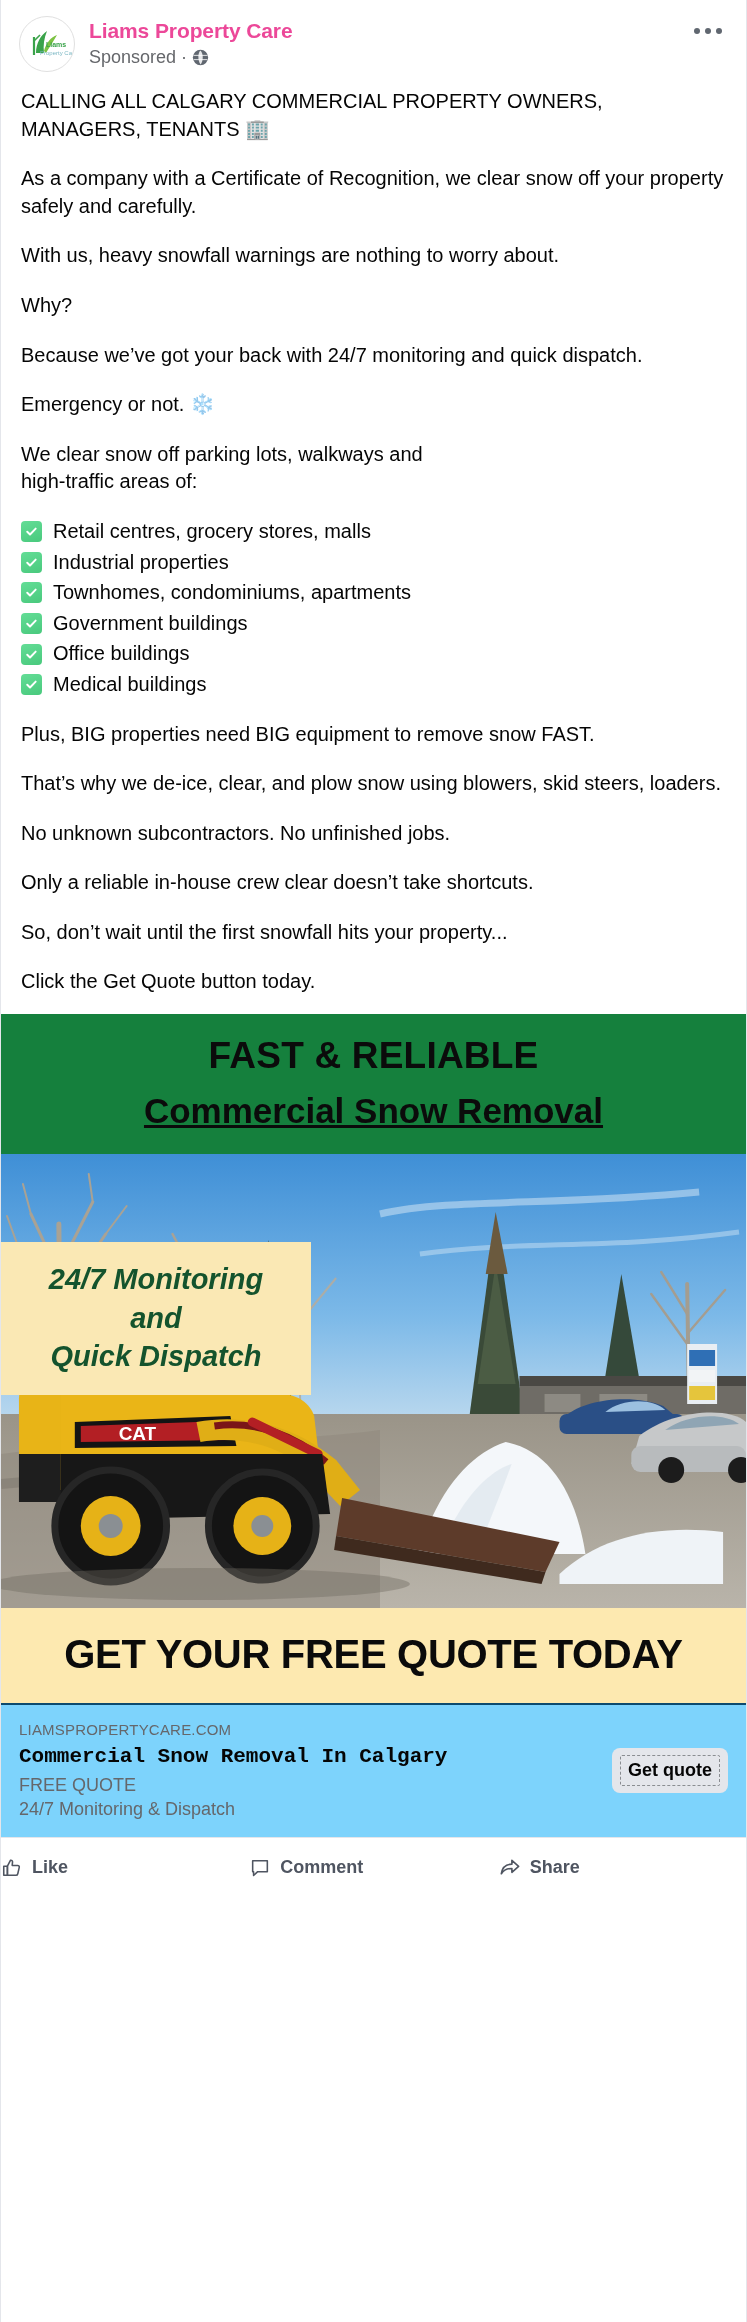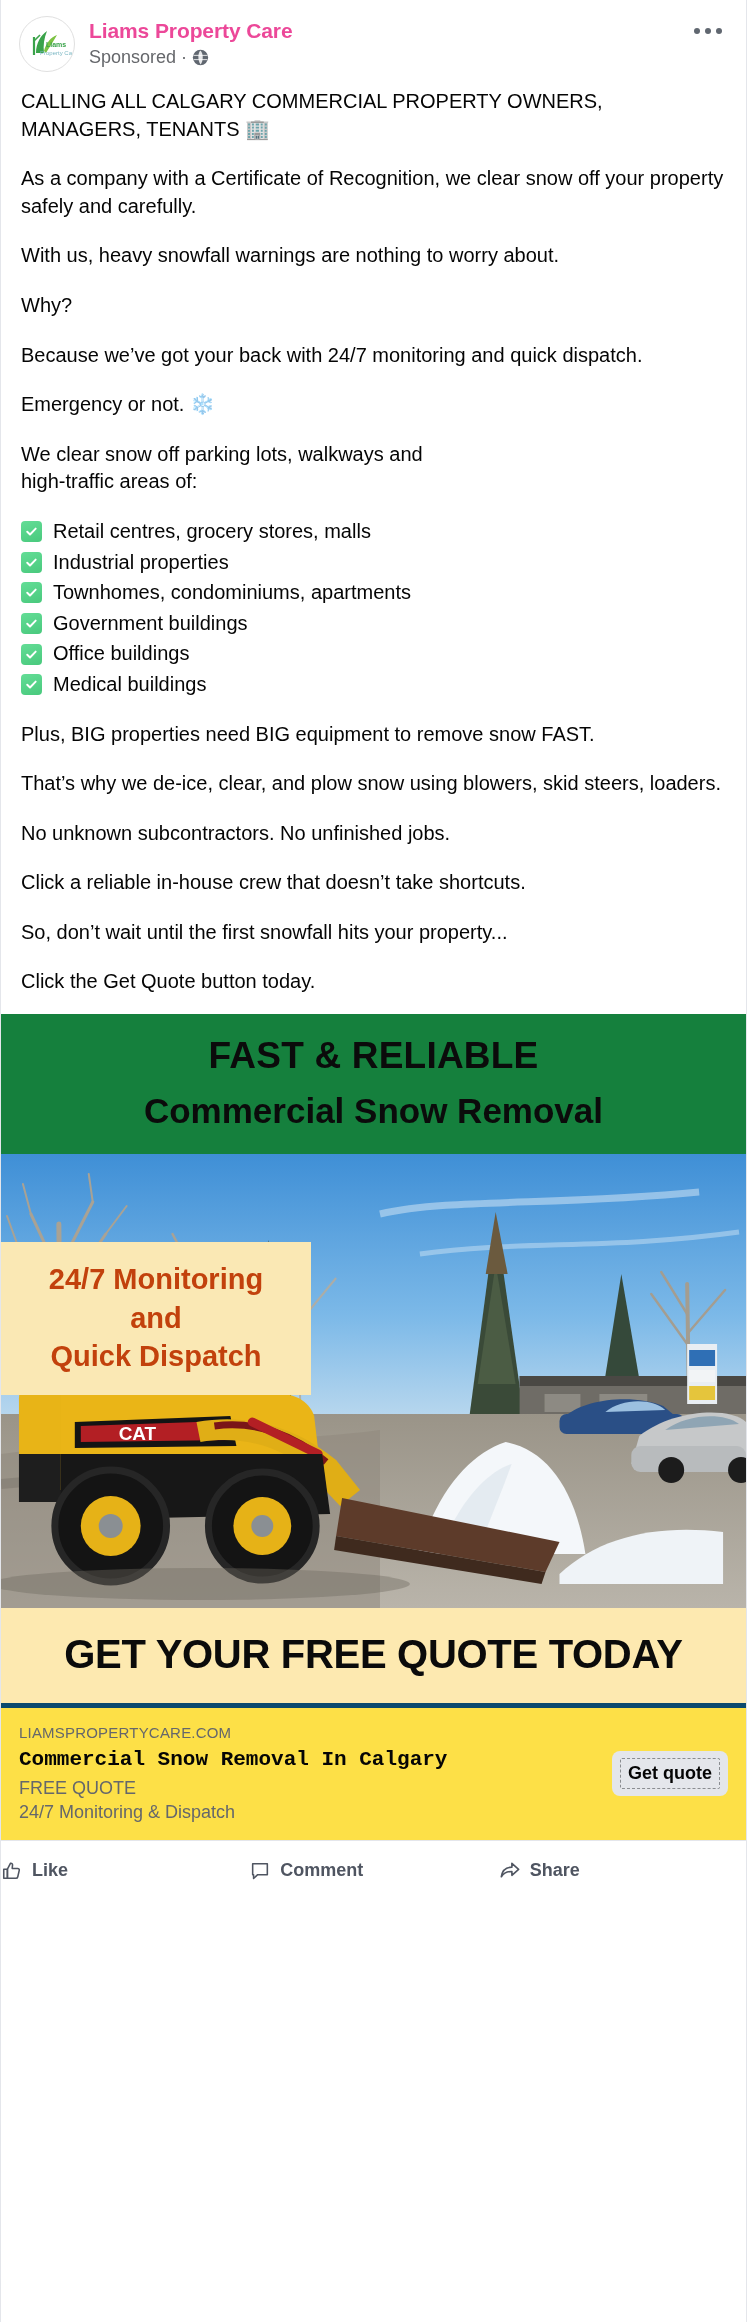--- a/index.html
+++ b/index.html
@@ -109,20 +109,21 @@
     color: #0b0b0b;
     letter-spacing: 0.2px;
     line-height: 1.2;
   }
   .banner-line2 {
     font-size: 35px;
     font-weight: bold;
     color: #0b0b0b;
     margin-top: 12px;
     line-height: 1.2;
+    text-decoration: underline;
   }
 
   
   .photo {
     position: relative;
     width: 100%;
     height: 454px;
     overflow: hidden;
     background: #8fbfe8;
   }
@@ -132,44 +133,45 @@
     left: 0;
     top: 88px;
     width: 310px;
     background: #fae8b4;
     padding: 18px 16px 20px 16px;
     text-align: center;
   }
   .photo-overlay div {
     font-size: 29px;
     font-weight: bold;
-    color: #c2410c;
+    color: #14532d;
     line-height: 1.32;
+    font-style: italic;
   }
 
   .banner-bottom {
     background: #fde9b0;
     text-align: center;
     padding: 24px 8px 26px 8px;
   }
   .banner-bottom span {
     font-size: 40px;
     font-weight: bold;
     color: #0b0b0b;
     letter-spacing: -0.3px;
   }
 
   
   .link-card {
-    background: #fde047;
+    background: #7dd3fc;
     padding: 14px 18px 16px 18px;
     display: flex;
     align-items: center;
     justify-content: space-between;
-    border-top: 5px solid #0c4a6e;
+    border-top: 2px solid #0c4a6e;
   }
   .link-info { min-width: 0; }
   .link-domain {
     font-size: 15px;
     color: #65676b;
     text-transform: uppercase;
     letter-spacing: 0.2px;
     line-height: 1.4;
   }
   .link-title {
@@ -329,21 +331,21 @@
               <path d="M2.4 7.3 L5.4 10.2 L11.5 3.9" stroke="#ffffff" stroke-width="2.1" fill="none" stroke-linecap="round" stroke-linejoin="round"></path>
             </svg>
         </span>
         <span>Medical buildings</span>
       </li>
     </ul>
 
     <p><span>Plus, BIG properties need BIG equipment to remove snow FAST.</span></p>
     <p><span>That’s why we de-ice, clear, and plow snow using blowers, skid steers, loaders.</span></p>
     <p><span>No unknown subcontractors. No unfinished jobs.</span></p>
-    <p><span>Click a reliable in-house crew that doesn’t take shortcuts.</span></p>
+    <p><span>Only a reliable in-house crew clear doesn’t take shortcuts.</span></p>
     <p><span>So, don’t wait until the first snowfall hits your property...</span></p>
     <p><span>Click the Get Quote button today.</span></p>
   </div>
 
   <div class="creative">
 
     <div class="banner-top">
       <div class="banner-line1">FAST &amp; RELIABLE</div>
       <div class="banner-line2">Commercial Snow Removal</div>
     </div>

